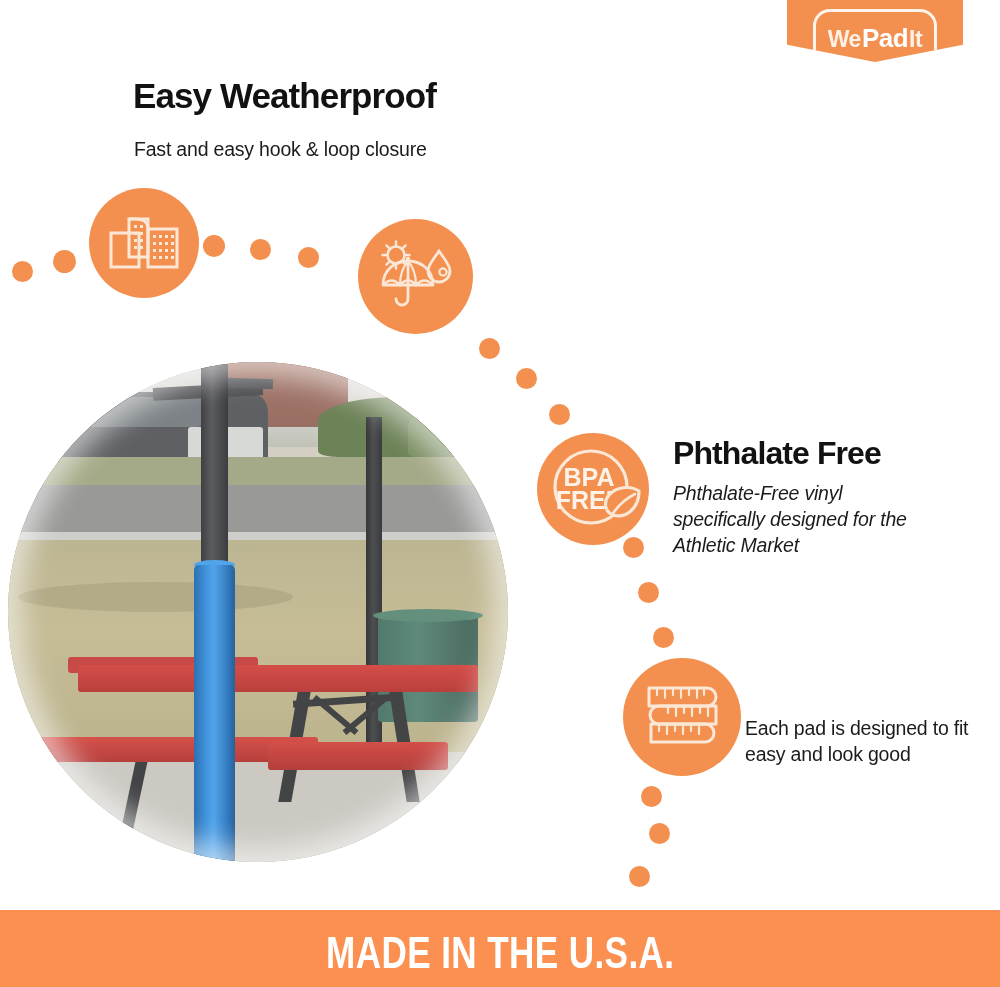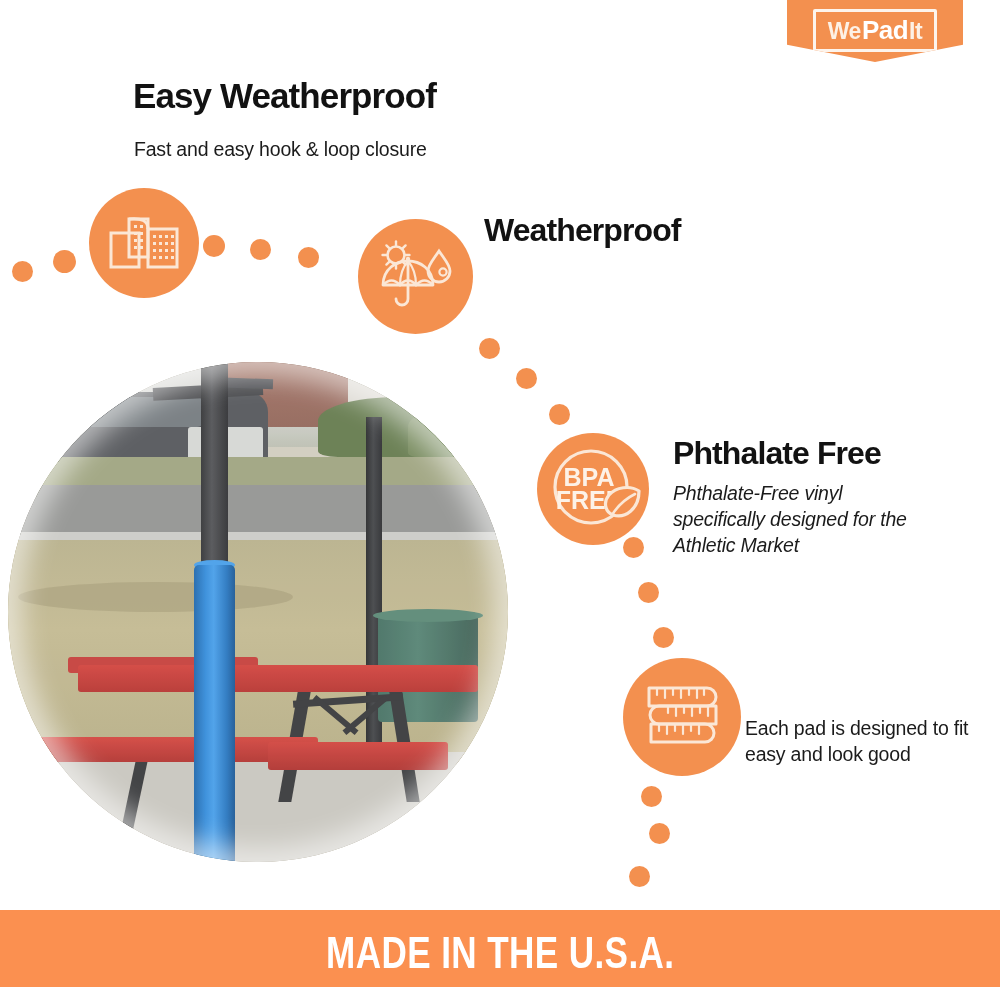--- a/index.html
+++ b/index.html
@@ -24,37 +24,37 @@
     left:787px; top:0px;
     width:176px; height:62px;
     background:var(--orange,#F3904F);
     -webkit-clip-path:polygon(0 0,100% 0,100% 72%,50% 100%,0 72%);
     clip-path:polygon(0 0,100% 0,100% 72%,50% 100%,0 72%);
     display:flex;align-items:flex-start;justify-content:center;
   }
   .logo-inner{
     margin-top:9px;
     border:3px solid #FDF4EC;
-    border-radius:2px;
+    border-radius:17px;
     padding:3px 12px 4px 12px;
     display:flex;align-items:baseline;
     line-height:1;
   }
   .logo-we,.logo-it{
     color:#FDF1E6;
     font-size:23px;
     font-weight:bold;
     letter-spacing:-0.5px;
   }
   .logo-pad{
     color:#FFFFFF;
     font-size:26px;
     font-weight:bold;
     letter-spacing:-0.5px;
-    margin:2px 1px;
+    margin:10px 1px;
   }
 
   
   .feature-title{
     position:absolute;
     font-weight:bold;
     color:#121212;
     letter-spacing:-0.9px;
     white-space:nowrap;
     line-height:1.05;
@@ -264,21 +264,20 @@
           <rect x="58" y="38" width="3" height="3"></rect>
           <rect x="64" y="38" width="3" height="3"></rect>
         <rect x="46" y="45" width="3" height="3"></rect>
           <rect x="52" y="45" width="3" height="3"></rect>
           <rect x="58" y="45" width="3" height="3"></rect>
           <rect x="64" y="45" width="3" height="3"></rect>
       </g>
     </svg>
   </div>
 
-  <div class="feature-title" id="title-weather">Weatherproof</div>
 
   <div class="icon-circle" id="icon-weather">
     <svg width="82" height="76" viewBox="0 0 82 76" fill="none" aria-hidden="true">
 
       <circle cx="21" cy="16" r="8.5" stroke="#FBE7D6" stroke-width="2.6" fill="none"></circle>
       <g stroke="#FBE7D6" stroke-width="2.4" stroke-linecap="round">
         <path d="M21 2.5 v4"></path>
           <path d="M21 25.5 v4"></path>
         <path d="M7.5 16 h4"></path>
           <path d="M30.5 16 h4"></path>

